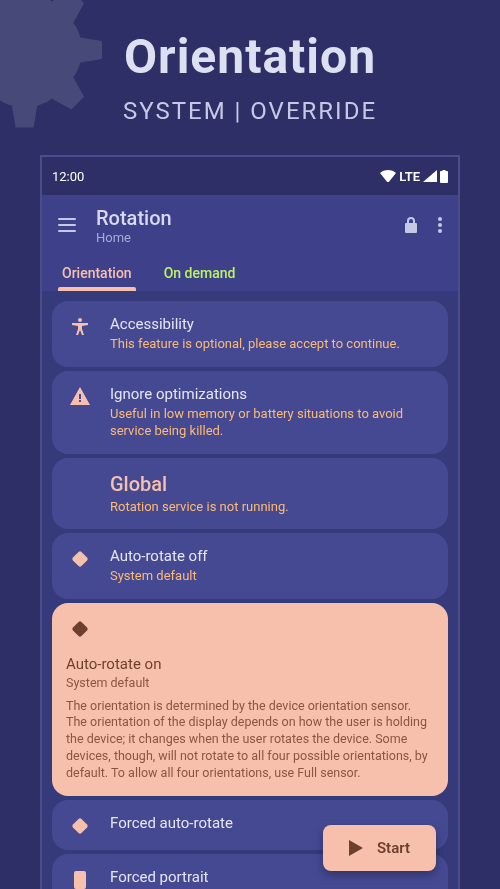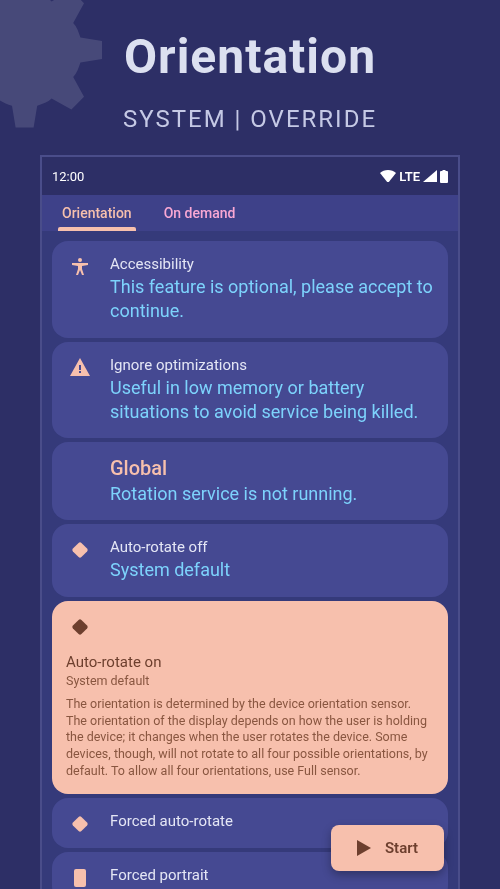--- a/index.html
+++ b/index.html
@@ -26,21 +26,21 @@
     }
     .header-title {
       font-size: 48px;
       font-weight: 700;
       letter-spacing: 1px;
     }
     .header-subtitle {
       font-size: 24px;
       font-weight: 400;
       letter-spacing: 2px;
-      margin-top: 20px;
+      margin-top: 12px;
       color: #c5c9e5;
     }
     .device-frame {
       position: absolute;
       left: 40px;
       right: 40px;
       top: 155px;
       bottom: 0;
       border: 2px solid #4a4d8a;
       border-bottom: none;
@@ -102,21 +102,21 @@
     .tabs {
       background: #3e4189;
       display: flex;
       padding: 0 16px;
       gap: 24px;
     }
     .tab {
       padding: 10px 4px;
       font-size: 14px;
       font-weight: 500;
-      color: #f9a8d4;
+      color: #bef264;
       position: relative;
       cursor: pointer;
     }
     .tab.active {
       color: #f7c0ad;
     }
     .tab.active::after {
       content: '';
       position: absolute;
       left: 0;
@@ -146,40 +146,40 @@
       color: #f7c0ad;
       flex-shrink: 0;
     }
     .card-body { flex: 1; }
     .card-title {
       color: #e4e6f5;
       font-size: 15px;
       margin-bottom: 2px;
     }
     .card-desc {
-      color: #7dd3fc;
-      font-size: 18px;
+      color: #fdba74;
+      font-size: 13px;
       line-height: 1.35;
     }
     .card-section-title {
       color: #f7c0ad;
       font-size: 20px;
       font-weight: 500;
       margin-bottom: 2px;
     }
     .card.selected {
       background: #f7c0ad;
       flex-direction: column;
     }
     .card.selected .card-title { color: #6d3f2e; }
     .card.selected .card-desc { color: #895640; font-size: 12.5px; }
     .card.selected .card-icon { color: #6d3f2e; }
     .fab {
       position: absolute;
-      right: 14px;
+      right: 22px;
       bottom: 18px;
       background: #f7c0ad;
       color: #6d3f2e;
       border-radius: 8px;
       padding: 14px 26px;
       display: flex;
       align-items: center;
       gap: 14px;
       font-weight: 600;
       font-size: 15px;
@@ -211,20 +211,41 @@
       <svg width="14" height="12" viewBox="0 0 14 12">
           <path fill="#fff" d="M0 12L14 12 14 0z"></path>
         </svg>
       <svg width="8" height="13" viewBox="0 0 8 13">
           <rect fill="#fff" x="0" y="1" width="8" height="12" rx="1"></rect>
           <rect fill="#fff" x="2.5" y="0" width="3" height="2"></rect>
         </svg>
     </div>
   </div>
 
+  <div class="app-bar">
+    <div class="menu-icon">
+      <span></span>
+        <span></span>
+        <span></span>
+    </div>
+    <div class="app-title-block">
+      <div class="app-title">Rotation</div>
+      <div class="app-subtitle">Home</div>
+    </div>
+    <div class="app-actions">
+      <svg width="14" height="18" viewBox="0 0 14 18" fill="#c5c9e5">
+          <path d="M11 7V5a4 4 0 0 0-8 0v2H2a1 1 0 0 0-1 1v8a1 1 0 0 0 1 1h10a1 1 0 0 0 1-1V8a1 1 0 0 0-1-1h-1zM5 5a2 2 0 0 1 4 0v2H5V5z"></path>
+        </svg>
+      <svg width="4" height="16" viewBox="0 0 4 16" fill="#c5c9e5">
+          <circle cx="2" cy="2" r="2"></circle>
+          <circle cx="2" cy="8" r="2"></circle>
+          <circle cx="2" cy="14" r="2"></circle>
+        </svg>
+    </div>
+  </div>
 
   <div class="tabs">
     <div class="tab active">Orientation</div>
     <div class="tab">On demand</div>
   </div>
 
   <div class="content">
 
     <div class="card">
       <div class="card-icon">

